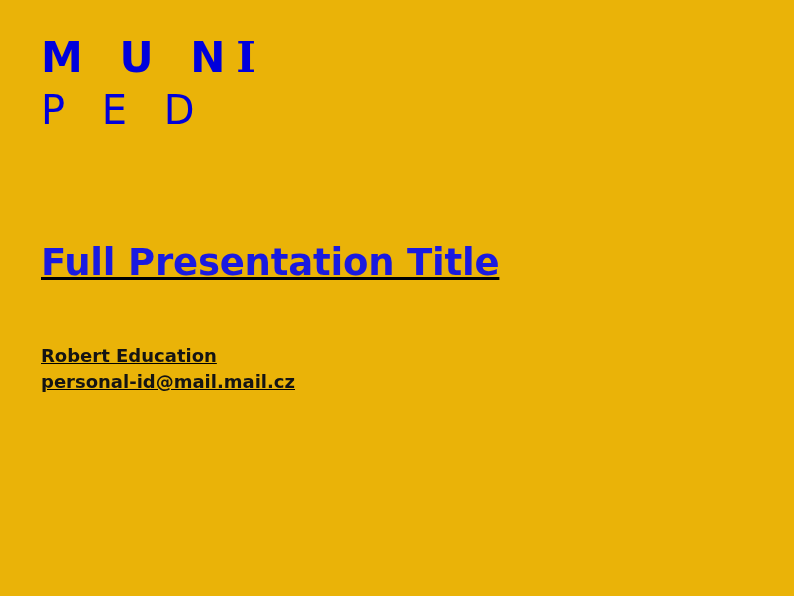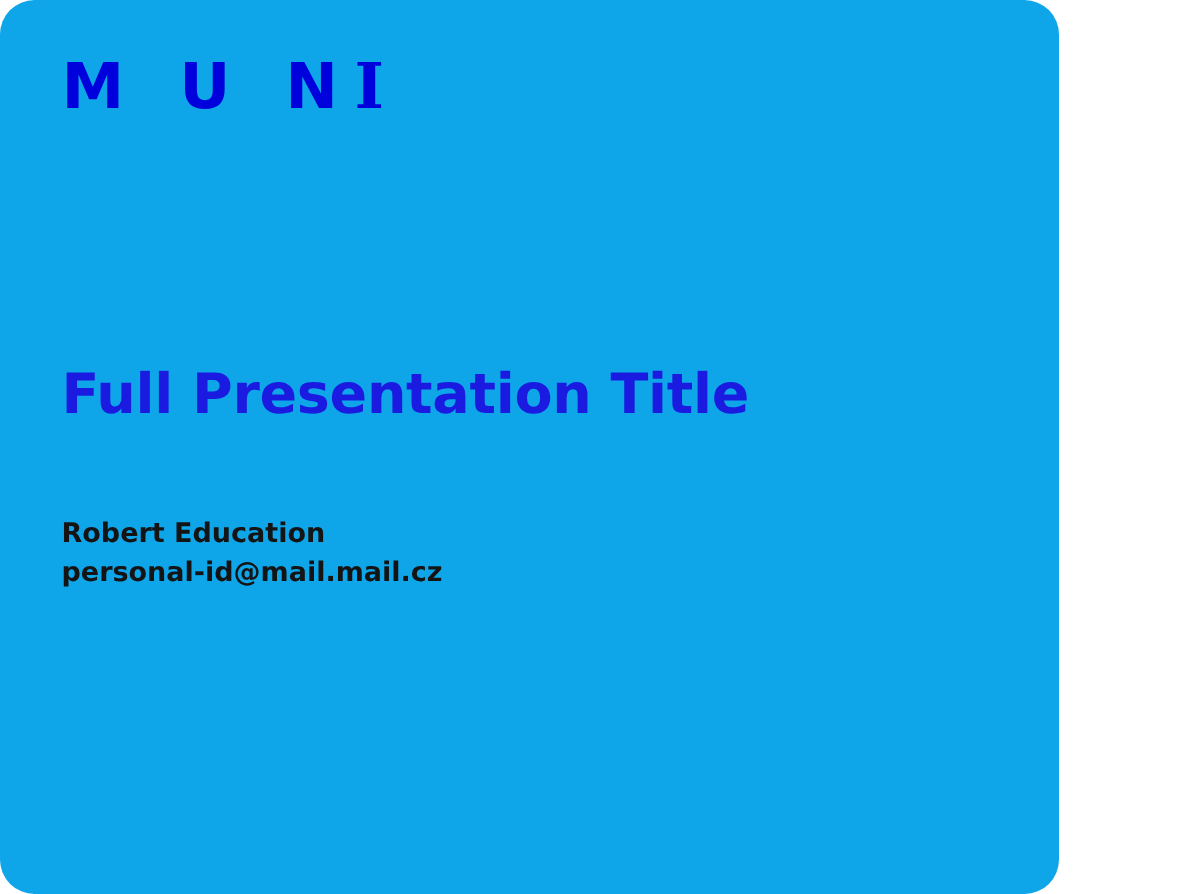--- a/index.html
+++ b/index.html
@@ -7,26 +7,25 @@
     margin: 0;
     padding: 0;
     background: #ffffff;
   }
   body {
     font-family: "DejaVu Sans", sans-serif;
   }
 
   .slide {
     position: relative;
-    width: 706px;
+    width: 794px;
     height: 596px;
-    background: #0ea5e9;
+    background: #eab308;
     overflow: hidden;
     box-sizing: border-box;
-    border-radius: 23px;
   }
 
   
   .logo {
     position: absolute;
     left: 41px;
     top: 36px;
     line-height: 1;
     user-select: none;
   }
@@ -56,20 +55,21 @@
     margin-top: 9px;
     white-space: pre;
   }
 
   
   .content {
     position: absolute;
     left: 41px;
     top: 240px;
     width: 700px;
+    text-decoration: underline;
   }
 
   .title {
     font-family: "DejaVu Sans", sans-serif;
     font-weight: 700;
     font-size: 37px;
     line-height: 46px;
     color: #1a1ae0;
     letter-spacing: -0.2px;
     margin: 0;
@@ -120,20 +120,21 @@
     white-space: pre;
   }
 </style>
 </head>
 <body>
 
 <div class="slide">
 
   <div class="logo">
     <span class="logo-muni"><span>M U N</span><span class="serif-i">I</span></span>
+    <span class="logo-ped">P E D</span>
   </div>
 
   <div class="content">
 
     <h1 class="title">Full Presentation Title</h1>
 
 
     <div class="author-block">
       <p class="author-name">Robert Education</p>
       <p class="author-email">personal-id@mail.mail.cz</p>

